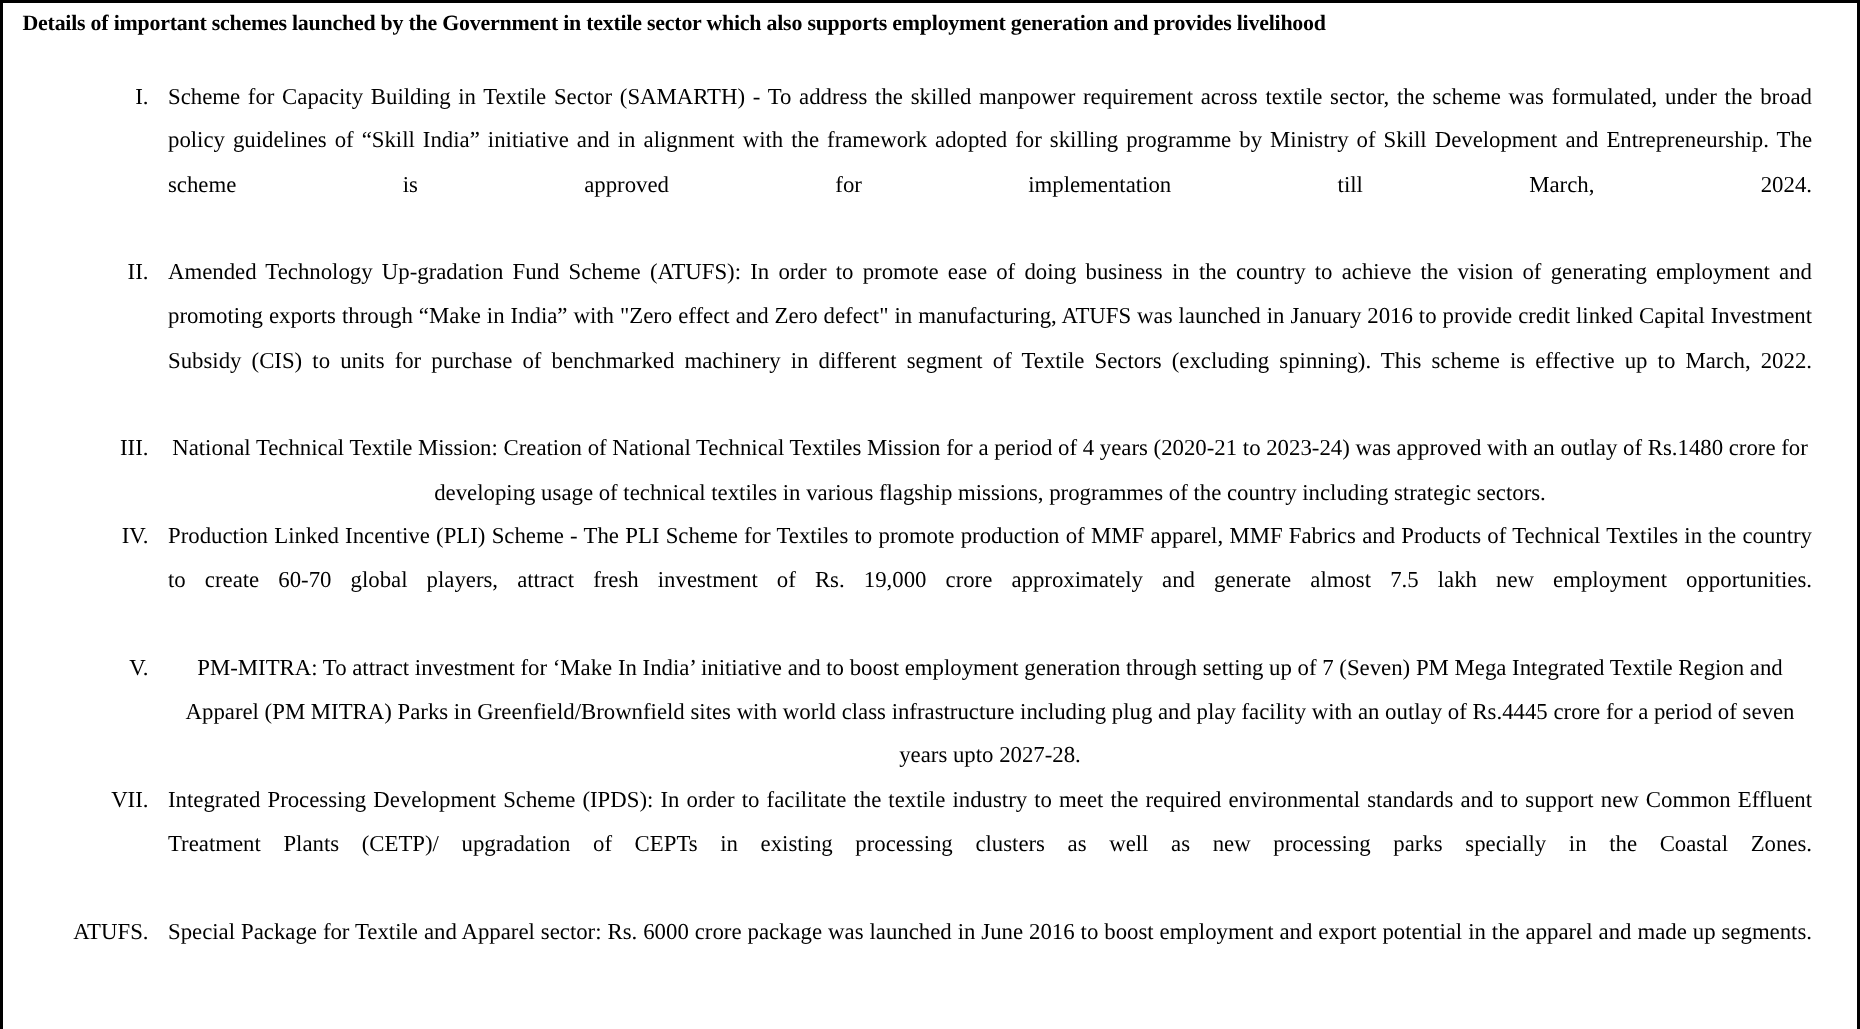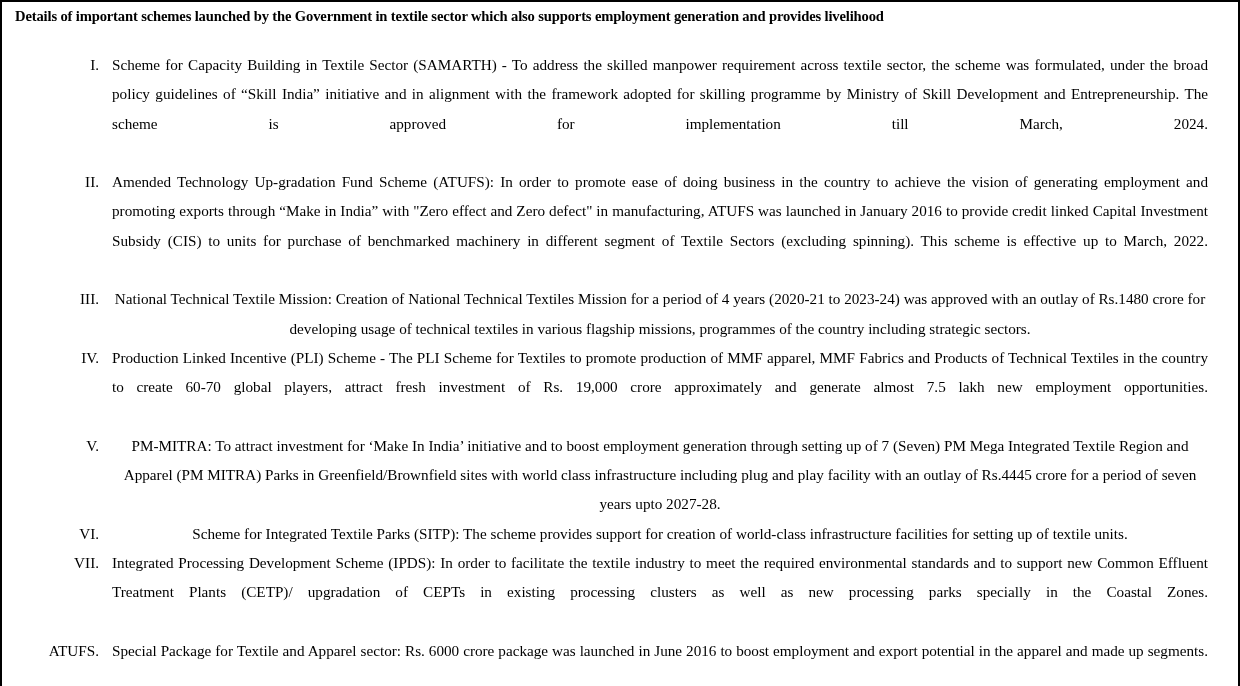--- a/index.html
+++ b/index.html
@@ -120,24 +120,20 @@
       <div class="scheme-item">
         <span class="item-marker">IV.</span>
         <div class="item-body">Production Linked Incentive (PLI) Scheme - The PLI Scheme for Textiles to promote production of MMF apparel, MMF Fabrics and Products of Technical Textiles in the country to create 60-70 global players, attract fresh investment of Rs. 19,000 crore approximately and generate almost 7.5 lakh new employment opportunities.</div>
       </div>
 
       <div class="scheme-item">
         <span class="item-marker">V.</span>
         <div class="item-body no-justify last-line-natural">PM-MITRA: To attract investment for ‘Make In India’ initiative and to boost employment generation through setting up of 7 (Seven) PM Mega Integrated Textile Region and Apparel (PM MITRA) Parks in Greenfield/Brownfield sites with world class infrastructure including plug and play facility with an outlay of Rs.4445 crore for a period of seven years upto 2027-28.</div>
       </div>
 
-      <div class="scheme-item">
-        <span class="item-marker">VI.</span>
-        <div class="item-body no-justify last-line-natural">Scheme for Integrated Textile Parks (SITP): The scheme provides support for creation of world-class infrastructure facilities for setting up of textile units.</div>
-      </div>
 
       <div class="scheme-item">
         <span class="item-marker">VII.</span>
         <div class="item-body">Integrated Processing Development Scheme (IPDS): In order to facilitate the textile industry to meet the required environmental standards and to support new Common Effluent Treatment Plants (CETP)/ upgradation of CEPTs in existing processing clusters as well as new processing parks specially in the Coastal Zones.</div>
       </div>
 
       <div class="scheme-item">
         <span class="item-marker">ATUFS.</span>
         <div class="item-body">Special Package for Textile and Apparel sector: Rs. 6000 crore package was launched in June 2016 to boost employment and export potential in the apparel and made up segments.</div>
       </div>

